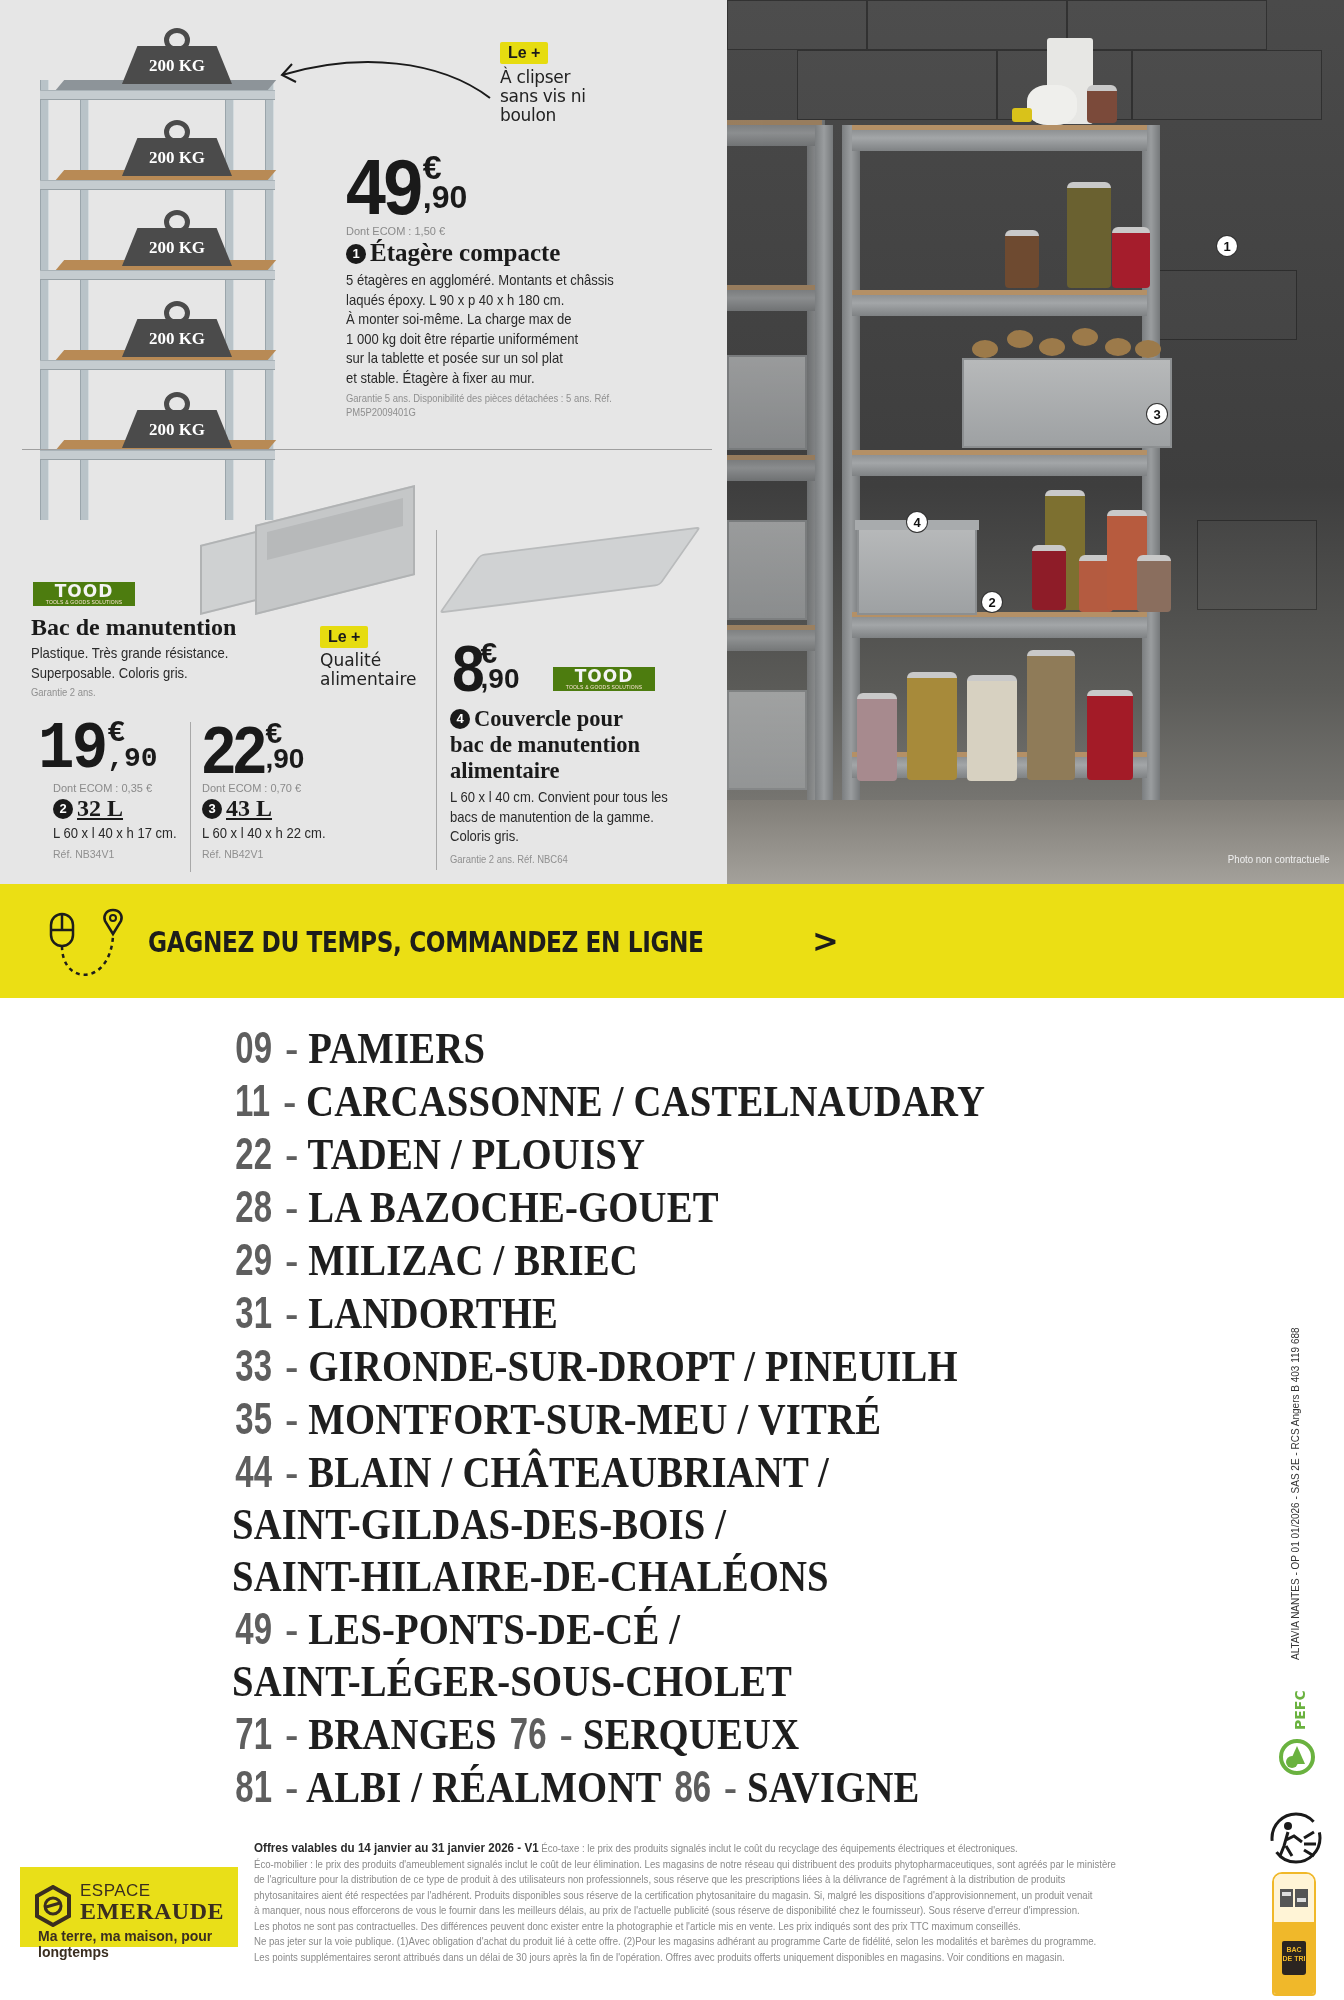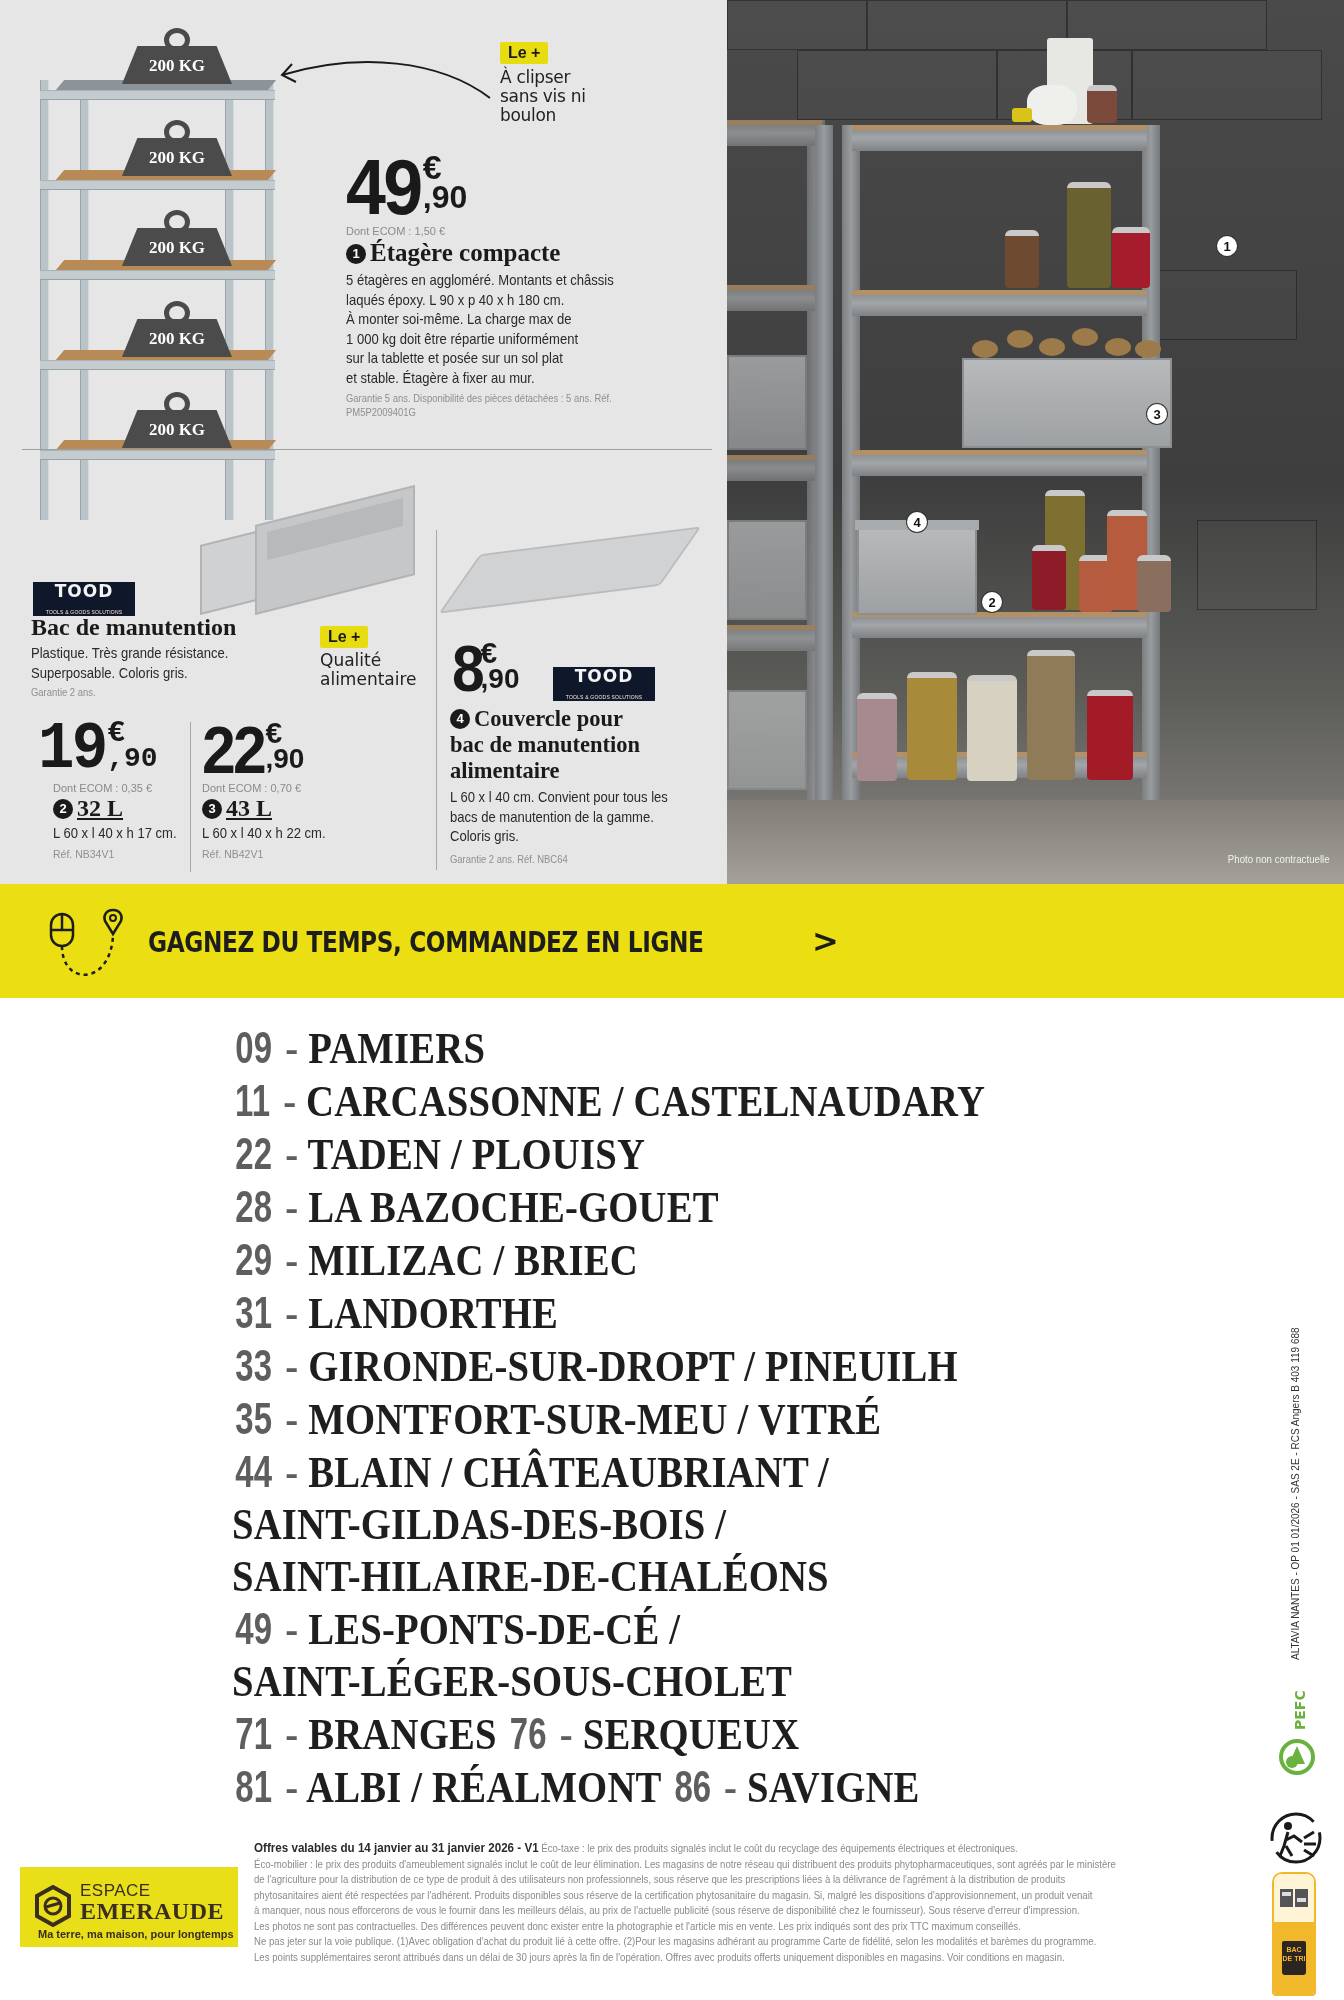--- a/index.html
+++ b/index.html
@@ -52,21 +52,21 @@
   .vr-prices { position: absolute; left: 190px; top: 722px; width: 1px; height: 150px; background: #a8a8a8; }
 
   
   .crate { position: absolute; background: #c7c9ca; border: 2px solid #b1b3b4; }
   .crate-a { left: 200px; top: 530px; width: 120px; height: 70px; transform: skewY(-14deg); background: #cfd1d2; }
   .crate-b { left: 255px; top: 505px; width: 160px; height: 90px; transform: skewY(-14deg); background: #c5c7c8; }
   .crate-b::before { content: ""; position: absolute; left: 10px; top: 8px; right: 10px; height: 28px; background: #b7b9ba; }
   .lid { position: absolute; left: 470px; top: 540px; width: 200px; height: 60px; background: #d0d2d3; border: 2px solid #b9bbbc;
     transform: skewX(-40deg) rotate(-8deg); border-radius: 4px; }
 
-  .tood { position: absolute; width: 102px; height: 34px; background: #0f172a; }
+  .tood { position: absolute; width: 102px; height: 24px; background: #4d7c0f; }
   .tood .name { position: absolute; left: 0; right: 0; top: 0; text-align: center; color: #f4f4f4; font-weight: bold; font-size: 17px; letter-spacing: 1px; line-height: 19px; font-family: "DejaVu Sans", sans-serif; }
   .tood .sub { position: absolute; left: 0; right: 0; bottom: 1px; text-align: center; color: #ffe6d8; font-size: 5px; line-height: 6px; letter-spacing: 0.2px; }
   .tood-1 { left: 33px; top: 582px; }
   .tood-2 { left: 553px; top: 667px; }
 
   .p2-info { position: absolute; left: 31px; top: 614px; width: 300px; }
   .p2-info .prod-title { font-size: 24px; margin-bottom: 3px; }
   .plus-block-2 { position: absolute; left: 320px; top: 626px; }
   .plus-block-2 .txt { font-family: "DejaVu Sans", sans-serif; font-size: 17px; line-height: 19px; color: #222; margin-top: 3px; }
 
@@ -107,21 +107,21 @@
   .store-line { font-family: "Liberation Serif", serif; font-weight: bold; font-size: 44px; line-height: 52px; color: #1e1e1e;
     white-space: nowrap; transform: scaleX(0.88); transform-origin: left; letter-spacing: 0.2px; }
   .store-line .code { color: #5e5e5e; font-family: "Liberation Sans", sans-serif; font-weight: bold; transform: scaleX(0.85); display: inline-block; }
   .store-line .dash { color: #5e5e5e; }
 
   
   .logo { position: absolute; left: 20px; top: 1867px; width: 218px; height: 80px; background: #e9df18; }
   .logo .hex { position: absolute; left: 14px; top: 18px; width: 38px; height: 42px; }
   .logo .l1 { position: absolute; left: 60px; top: 14px; font-size: 17px; color: #3a2e20; letter-spacing: 0.5px; }
   .logo .l2 { position: absolute; left: 60px; top: 31px; font-family: "Liberation Serif", serif; font-weight: bold; font-size: 24px; color: #3a2e20; letter-spacing: 0.5px; }
-  .logo .l3 { position: absolute; left: 18px; top: 61px; font-size: 11px; font-weight: bold; color: #3a2e20; }
+  .logo .l3 { position: absolute; left: 18px; top: 61px; font-size: 14px; font-weight: bold; color: #3a2e20; }
 
   .legal { position: absolute; left: 254px; top: 1840px; width: 980px; font-size: 11.2px; line-height: 15.5px; color: #8a8a8a; }
   .legal-line { white-space: nowrap; transform: scaleX(0.86); transform-origin: left; }
   .legal .strong { color: #2a2a2a; font-weight: bold; font-size: 13.5px; }
 
   .vertical-text { position: absolute; left: 1290px; top: 1370px; width: 300px; transform-origin: left top; transform: rotate(-90deg) translate(-290px, 0);
     font-size: 10px; color: #333; white-space: nowrap; }
   .pefc { position: absolute; left: 1275px; top: 1690px; width: 46px; height: 85px; }
   .triman { position: absolute; left: 1268px; top: 1810px; width: 56px; height: 56px; }
   .infotri { position: absolute; left: 1272px; top: 1872px; width: 44px; height: 124px; border-radius: 10px 10px 4px 4px; overflow: hidden; border: 2px solid #f0b82a; }

